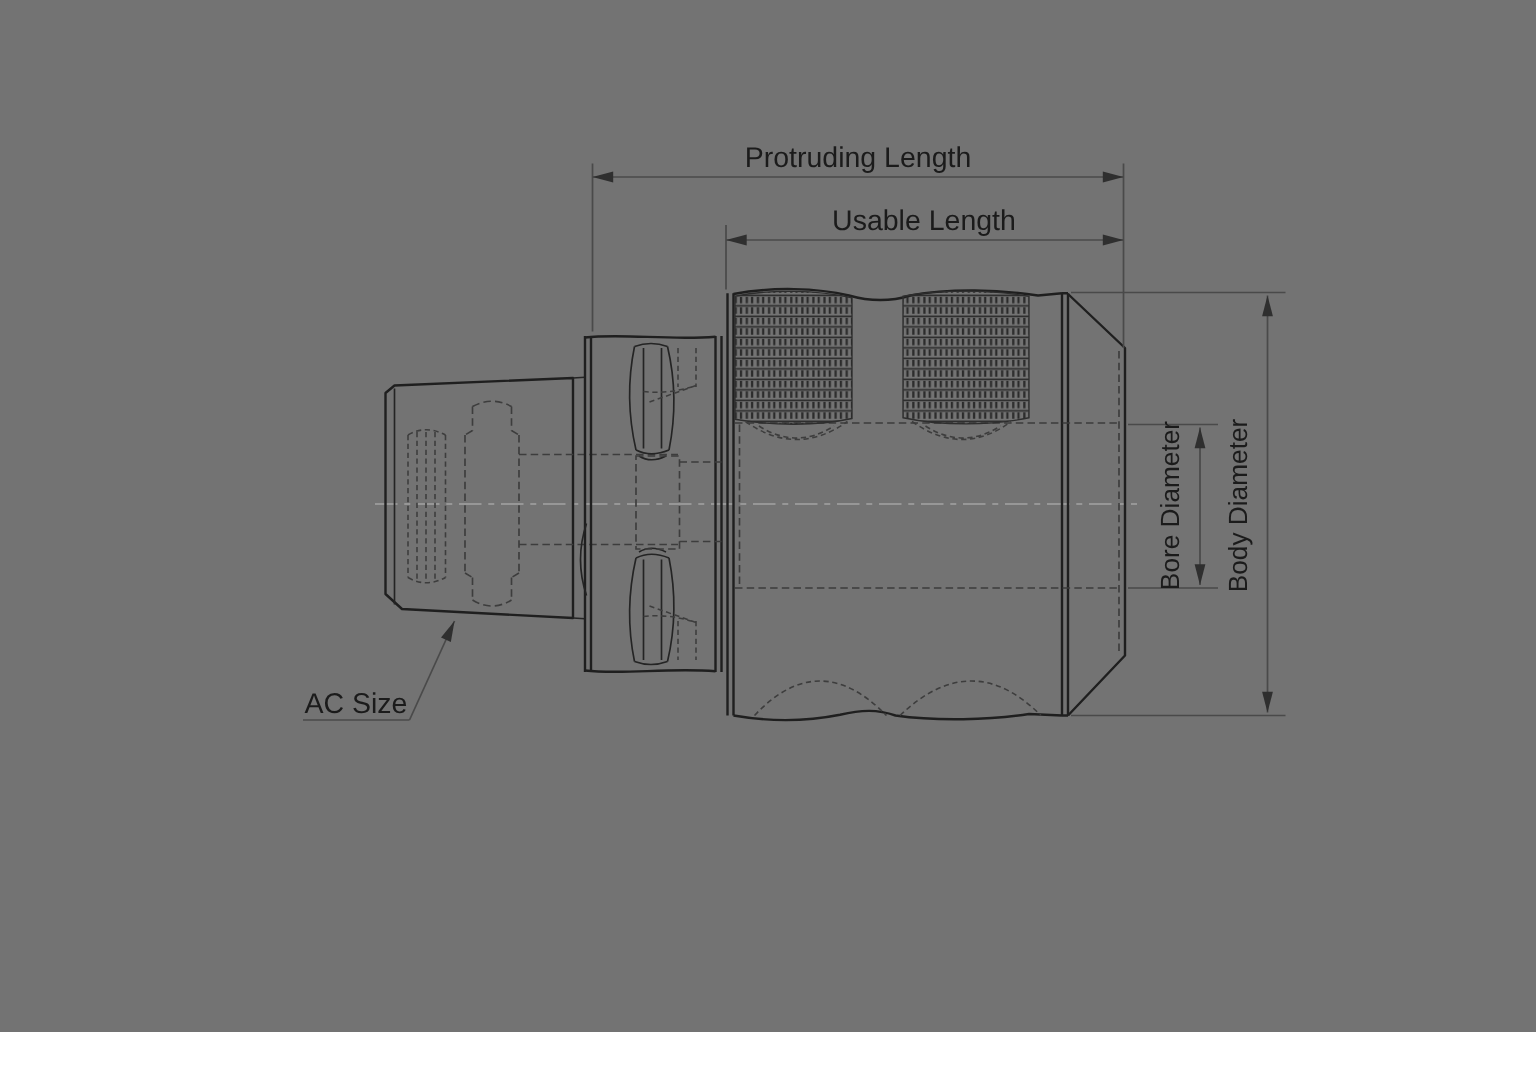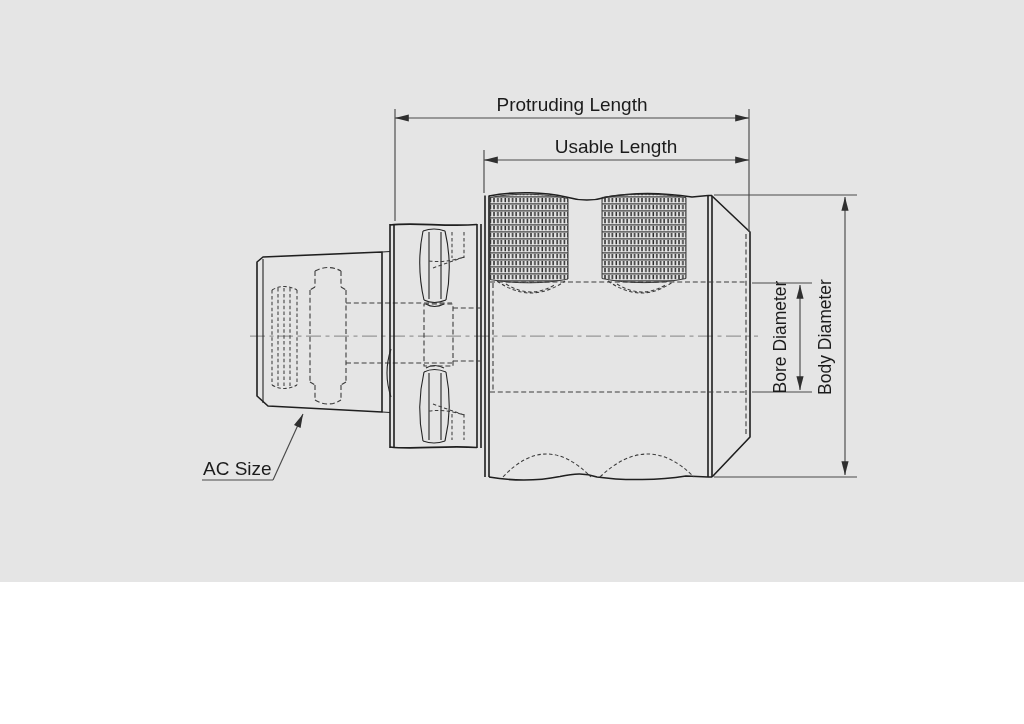--- a/index.html
+++ b/index.html
@@ -6,22 +6,22 @@
     margin: 0;
     padding: 0;
     background: #ffffff;
     width: 1024px;
     height: 724px;
     overflow: hidden;
   }
   .page {
     position: relative;
     width: 1024px;
-    height: 582px;
-    background: #e5e5e5;
+    height: 688px;
+    background: #737373;
   }
   svg { display: block; }
   text {
     font-family: "Liberation Sans", "DejaVu Sans", sans-serif;
     fill: #1b1b1b;
   }
   .dim-label { font-size: 19px; }
   .dim-label-vert { font-size: 17.5px; }
   .obj  { stroke: #1f1f1f; stroke-width: 1.6; fill: none; stroke-linejoin: round; }
   .obj-thin { stroke: #242424; stroke-width: 1.1; fill: none; }

